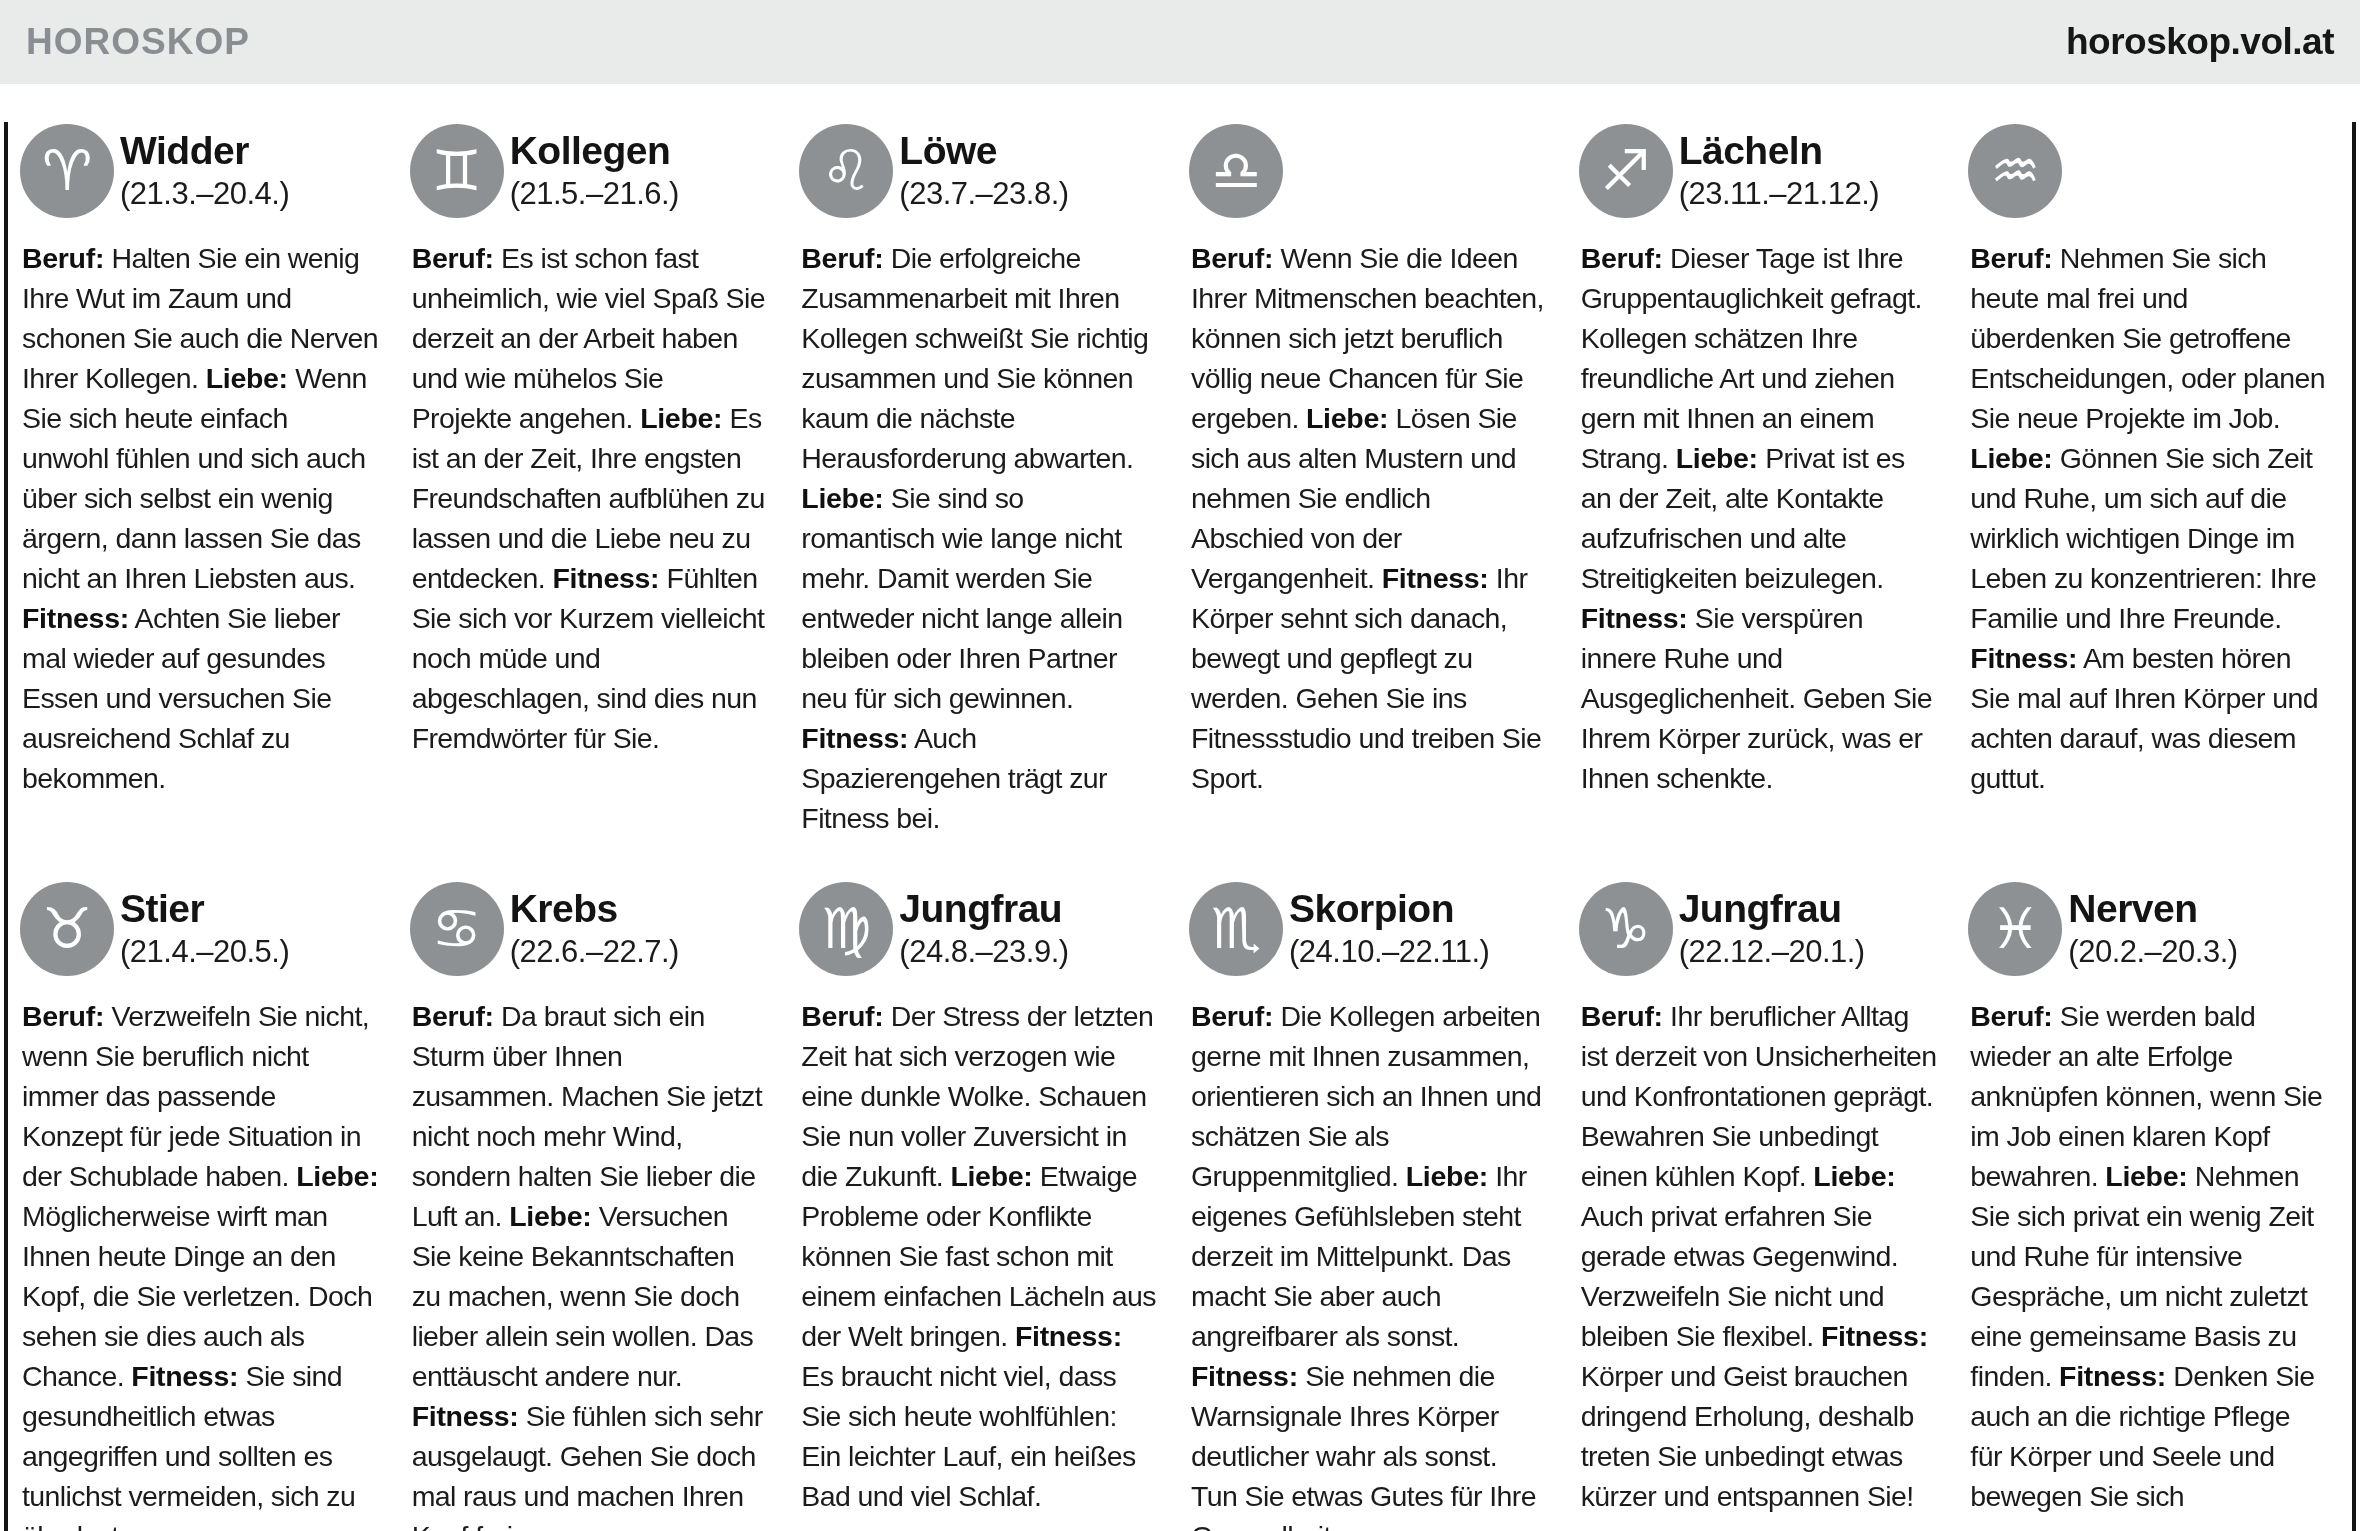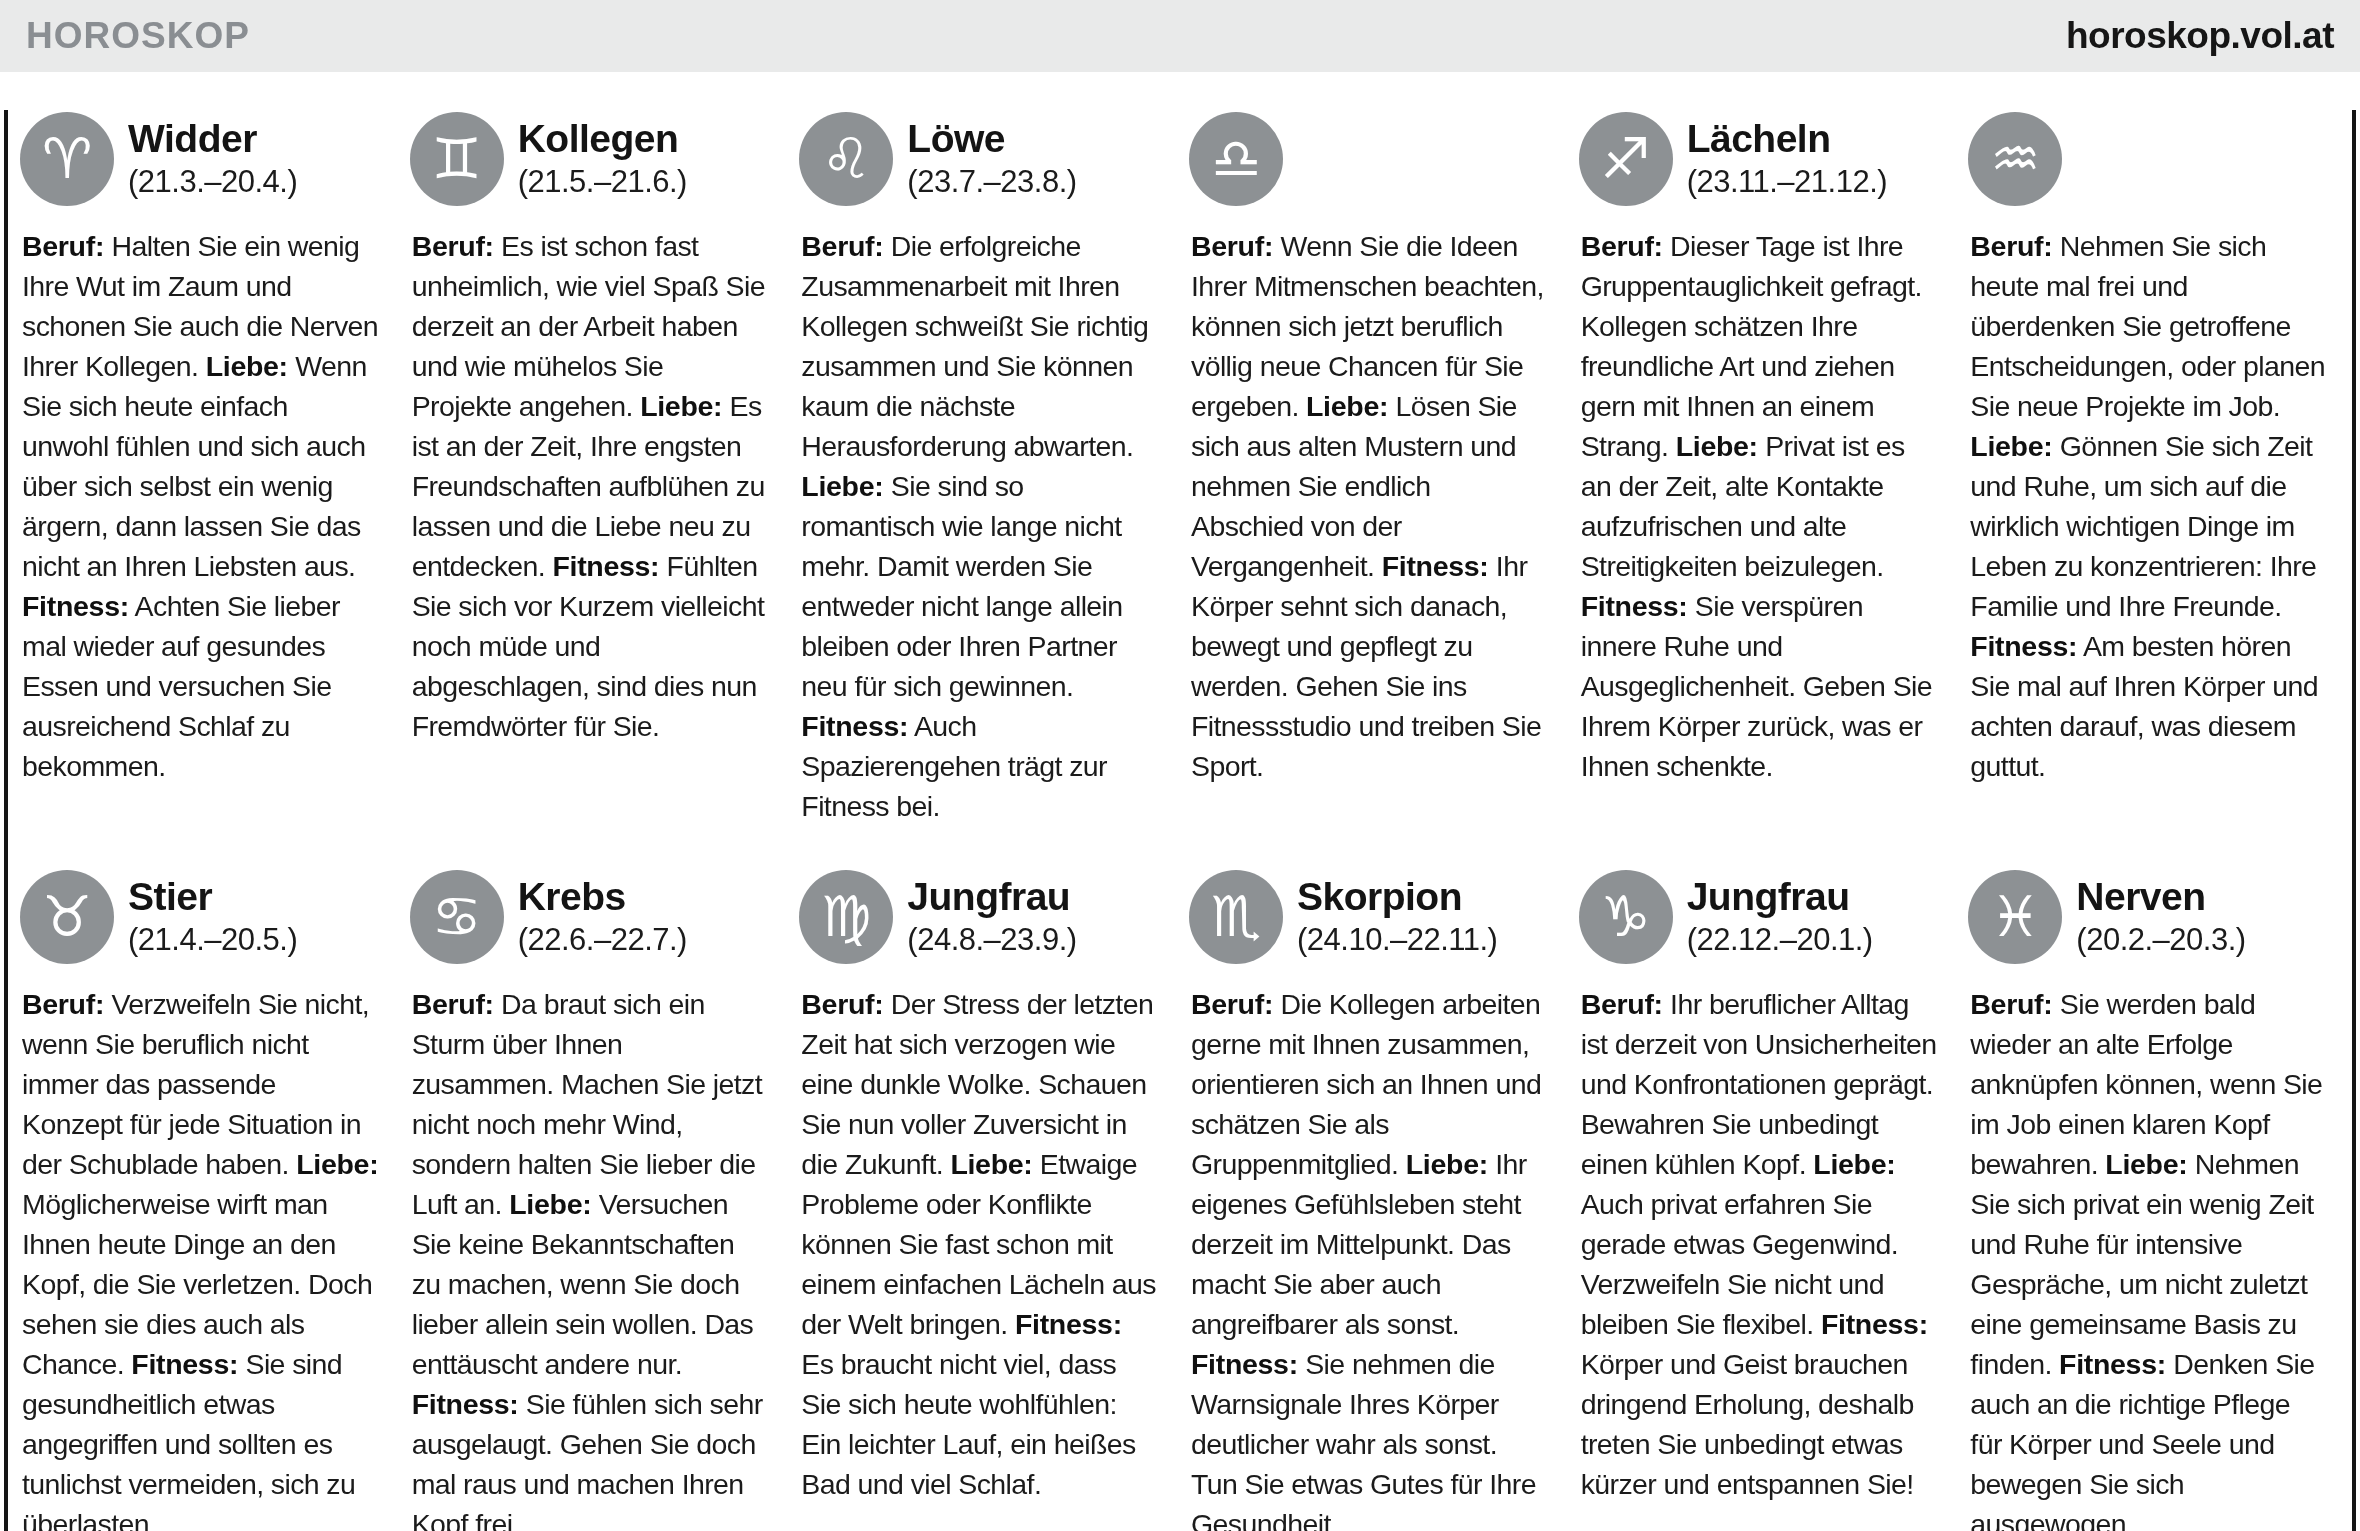--- a/index.html
+++ b/index.html
@@ -3,21 +3,21 @@
 <meta charset="utf-8">
 <style>
   html,body{margin:0;padding:0;}
   body{
     width:2360px;height:1531px;overflow:hidden;background:#ffffff;
     font-family:"Liberation Sans","DejaVu Sans",sans-serif;color:#1b1b1b;
     -webkit-font-smoothing:antialiased;
   }
   
   .topbar{
-    height:72px;background:#e9eaea;display:flex;align-items:center;
+    height:84px;background:#e9eaea;display:flex;align-items:center;
     justify-content:space-between;padding:0 26px;box-sizing:border-box;
   }
   .topbar .kicker{
     font-size:37px;font-weight:bold;color:#8a8e92;letter-spacing:1px;
   }
   .topbar .site{
     font-size:37px;font-weight:bold;color:#161616;letter-spacing:-0.5px;
   }
   
   .board{
@@ -34,21 +34,21 @@
   }
   .sign-head{display:flex;align-items:center;}
   .sign-icon{
     width:94px;height:94px;border-radius:50%;background:#8d9194;flex:0 0 94px;
     display:flex;align-items:center;justify-content:center;
   }
   .sign-icon span{
     font-family:"DejaVu Sans",sans-serif;color:#ffffff;font-size:56px;line-height:1;
     font-weight:bold;
   }
-  .sign-titles{margin-left:14px;min-width:0;}
+  .sign-titles{margin-left:6px;min-width:0;}
   .sign-name{
     font-size:39px;font-weight:bold;letter-spacing:-0.5px;line-height:1.05;color:#141414;
   }
   .sign-dates{
     font-size:31px;letter-spacing:-0.5px;line-height:1.15;margin-top:4px;color:#1b1b1b;
   }
   .sign-text{
     margin:20px 0 0 2px;
     font-size:28.5px;line-height:40px;letter-spacing:-0.6px;
     hyphens:auto;-webkit-hyphens:auto;

